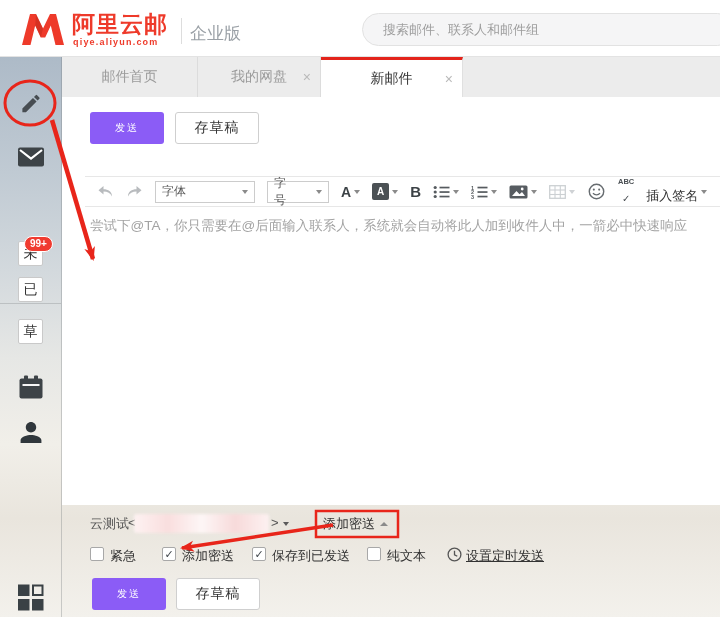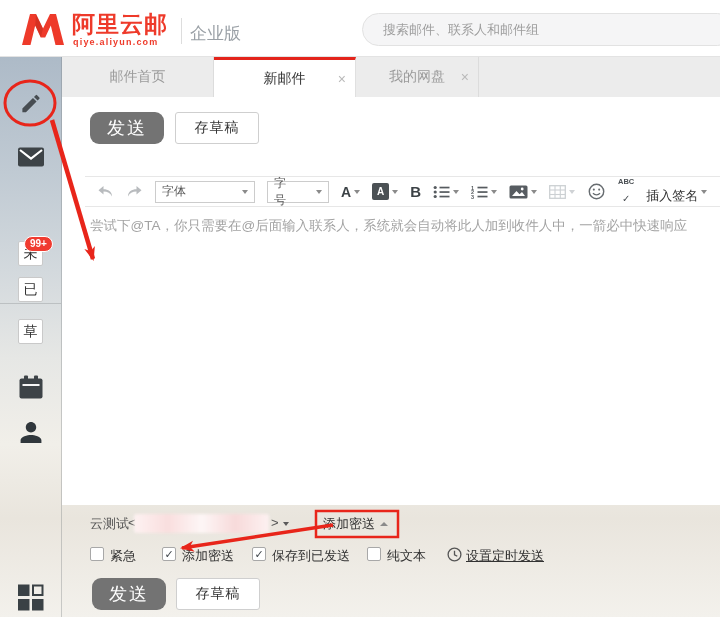--- a/index.html
+++ b/index.html
@@ -17,36 +17,36 @@
   .brand-domain { position:absolute; left:73px; top:37px; font-size:9px; font-weight:700; color:#ee3a2a; letter-spacing:1.2px; }
   .brand-divider { position:absolute; left:181px; top:18px; width:1px; height:26px; background:#ddd; }
   .edition { position:absolute; left:190px; top:22px; font-size:17px; color:#9aa0a6; }
   .search-pill { position:absolute; left:362px; top:13px; width:372px; height:33px; border:1px solid #e2e2e2; background:#f5f5f6; border-radius:17px; }
   .search-pill input { width:100%; height:100%; border:none; outline:none; background:transparent; padding:0 20px; font-size:13px; color:#555; font-family:inherit; }
   .search-pill input::placeholder { color:#9d9d9d; }
 
   
   .tabbar { position:absolute; left:62px; top:57px; width:658px; height:40px; background:#ececec; z-index:4; display:flex; }
   .tab { height:40px; display:flex; align-items:center; justify-content:center; font-size:14px; color:#9b9b9b; border-right:1px solid #dcdcdc; position:relative; cursor:default; }
-  .tab.t1 { width:152px; }
+  .tab.t1 { width:136px; }
   .tab.t2 { width:123px; }
   .tab.active { width:142px; background:#fff; color:#333; border-top:3px solid #e3241b; border-right:1px solid #e0e0e0; }
   .tab .close { position:absolute; right:9px; top:50%; transform:translateY(-50%); color:#b9b9b9; font-size:14px; line-height:1; }
   .tab .close::before { content:"×"; }
 
   
   .sidebar { position:absolute; left:0; top:57px; width:62px; height:560px; border-right:1px solid rgba(120,125,130,0.35); z-index:3; }
   .side-ic { position:absolute; left:50%; transform:translateX(-50%); }
   .folder-box { position:absolute; left:18px; width:25px; height:25px; background:#fff; border:1px solid #c9c9c9; border-radius:2px; font-size:14px; color:#333; display:flex; align-items:center; justify-content:center; }
   .badge { position:absolute; left:24px; top:179px; background:#f03b30; color:#fff; font-size:10px; font-weight:700; padding:1px 5px 2px; border-radius:9px; border:1px solid #fff; z-index:2; }
   .side-divider { position:absolute; left:0; top:246px; width:61px; height:1px; background:rgba(110,115,120,0.28); }
 
   
   .panel { position:absolute; left:62px; top:97px; width:658px; height:408px; background:#fff; z-index:2; }
-  .btn-blue { position:absolute; background:#737373; color:#fff; border:none; border-radius:9px; font-size:18px; font-family:inherit; letter-spacing:2px; cursor:pointer; }
+  .btn-blue { position:absolute; background:#8b5cf6; color:#fff; border:none; border-radius:3px; font-size:10px; font-family:inherit; letter-spacing:2px; cursor:pointer; }
   .btn-white { position:absolute; background:#fff; color:#333; border:1px solid #cfcfcf; border-radius:3px; font-size:14px; font-family:inherit; letter-spacing:1px; cursor:pointer; }
   .top-link { position:absolute; top:121px; font-size:13px; color:#444; text-decoration:underline; cursor:pointer; }
 
   .fmt-toolbar { position:absolute; left:85px; top:176px; width:635px; height:31px; border-top:1px solid #e7e7e7; border-bottom:1px solid #e7e7e7; display:flex; align-items:center; gap:12px; padding-left:12px; z-index:3; }
   .fmt-item { display:flex; align-items:center; gap:3px; flex:none; cursor:pointer; }
   .caret { width:0; height:0; border-left:3.5px solid transparent; border-right:3.5px solid transparent; border-top:4px solid #8a8a8a; display:inline-block; }
   .caret.light { border-top-color:#cfd2d5; }
   .caret-up { width:0; height:0; border-left:4px solid transparent; border-right:4px solid transparent; border-bottom:4.5px solid #8a8a8a; display:inline-block; }
   .mini-select { height:22px; border:1px solid #ccc; background:#fff; display:flex; align-items:center; justify-content:space-between; padding:0 6px; font-size:12px; color:#555;gap:28px; }
   .a-glyph { font-size:14px; font-weight:700; color:#3c4246; }
@@ -85,26 +85,26 @@
   <div class="edition">企业版</div>
   <div class="search-pill">
     <input type="text" placeholder="搜索邮件、联系人和邮件组" style="">
   </div>
 </div>
 
 <div class="tabbar">
   <div class="tab t1">
     <span>邮件首页</span>
   </div>
+  <div class="tab t2">
+    <span>我的网盘</span>
+    <span class="close"></span>
+  </div>
   <div class="tab active">
     <span>新邮件</span>
-    <span class="close"></span>
-  </div>
-  <div class="tab t2">
-    <span>我的网盘</span>
     <span class="close"></span>
   </div>
 </div>
 
 <div class="sidebar">
   <span class="side-ic" style="top:35px;">
     <svg width="23" height="23" viewBox="0 0 24 24">
       <path fill="#474d52" d="M3 17.25V21h3.75L17.81 9.94l-3.75-3.75L3 17.25zM20.71 7.04c.39-.39.39-1.02 0-1.41l-2.34-2.34a.9959.9959 0 0 0-1.41 0l-1.83 1.83 3.75 3.75 1.83-1.83z"></path>
     </svg>
   </span>

